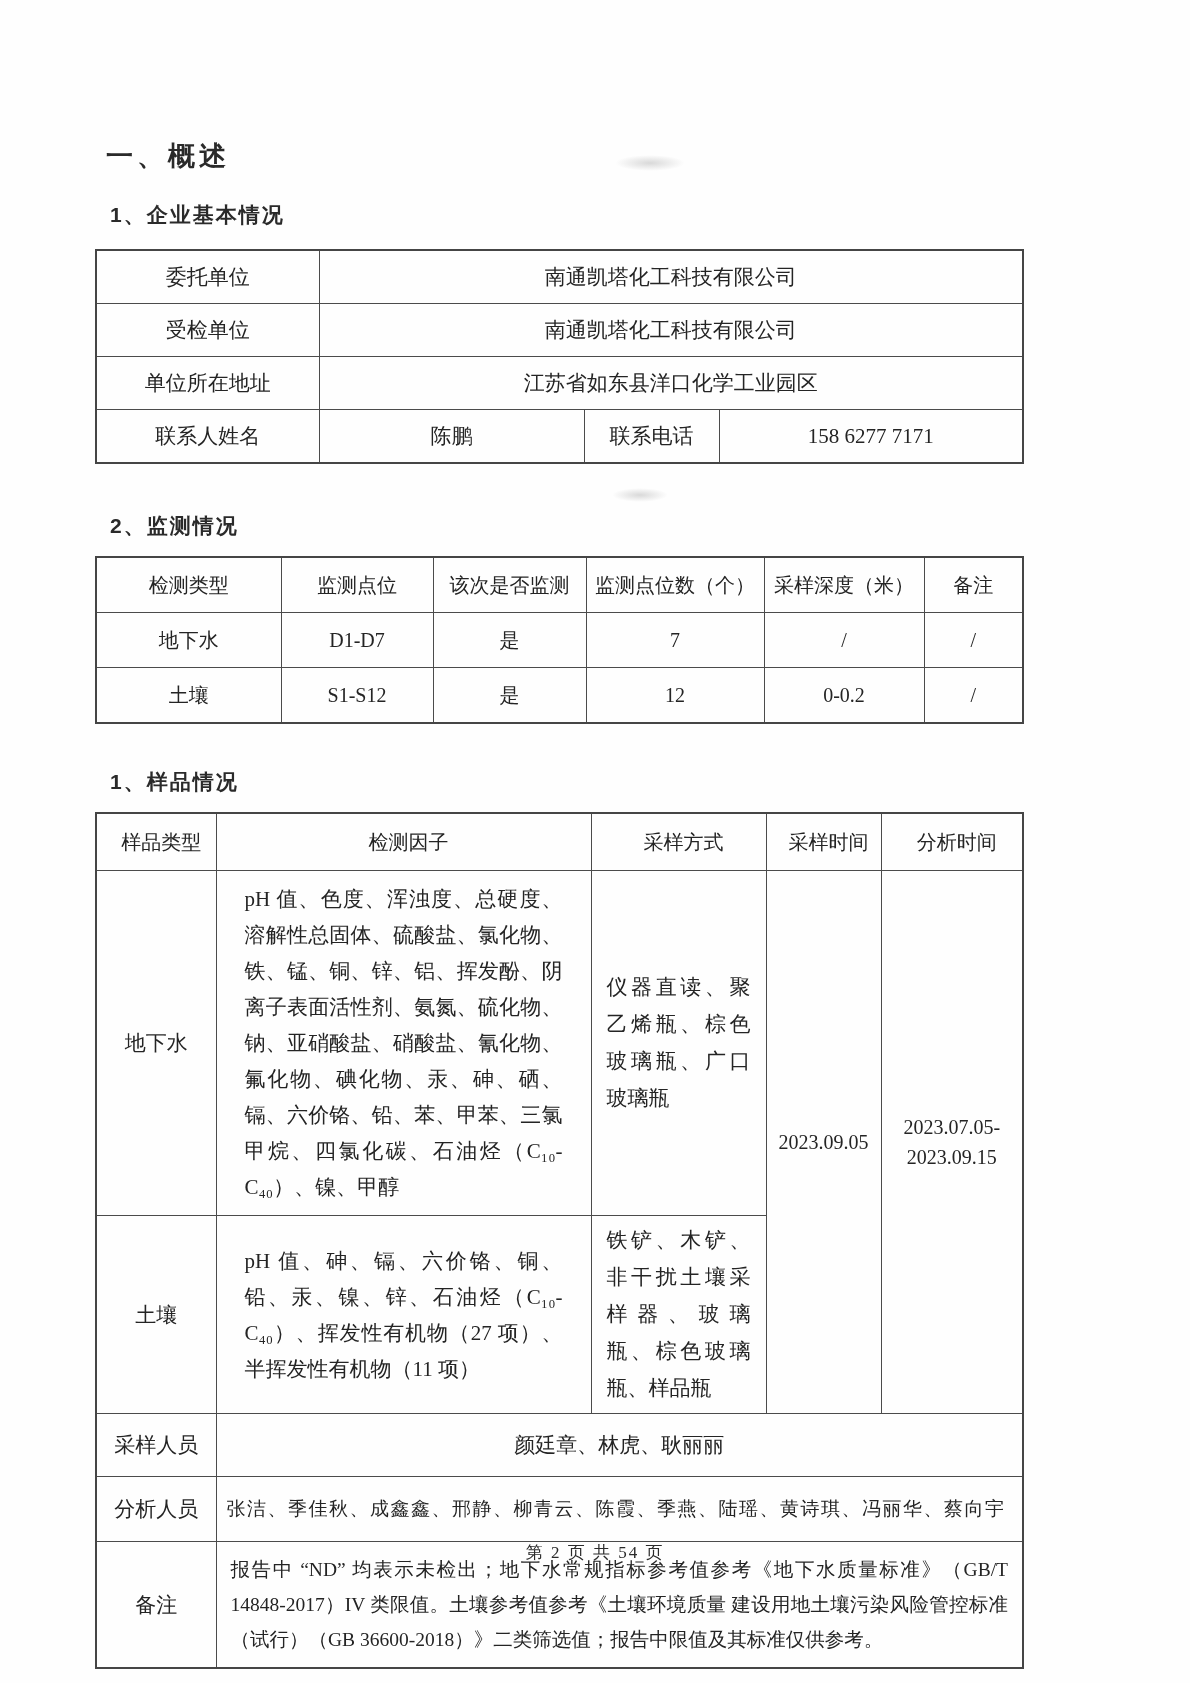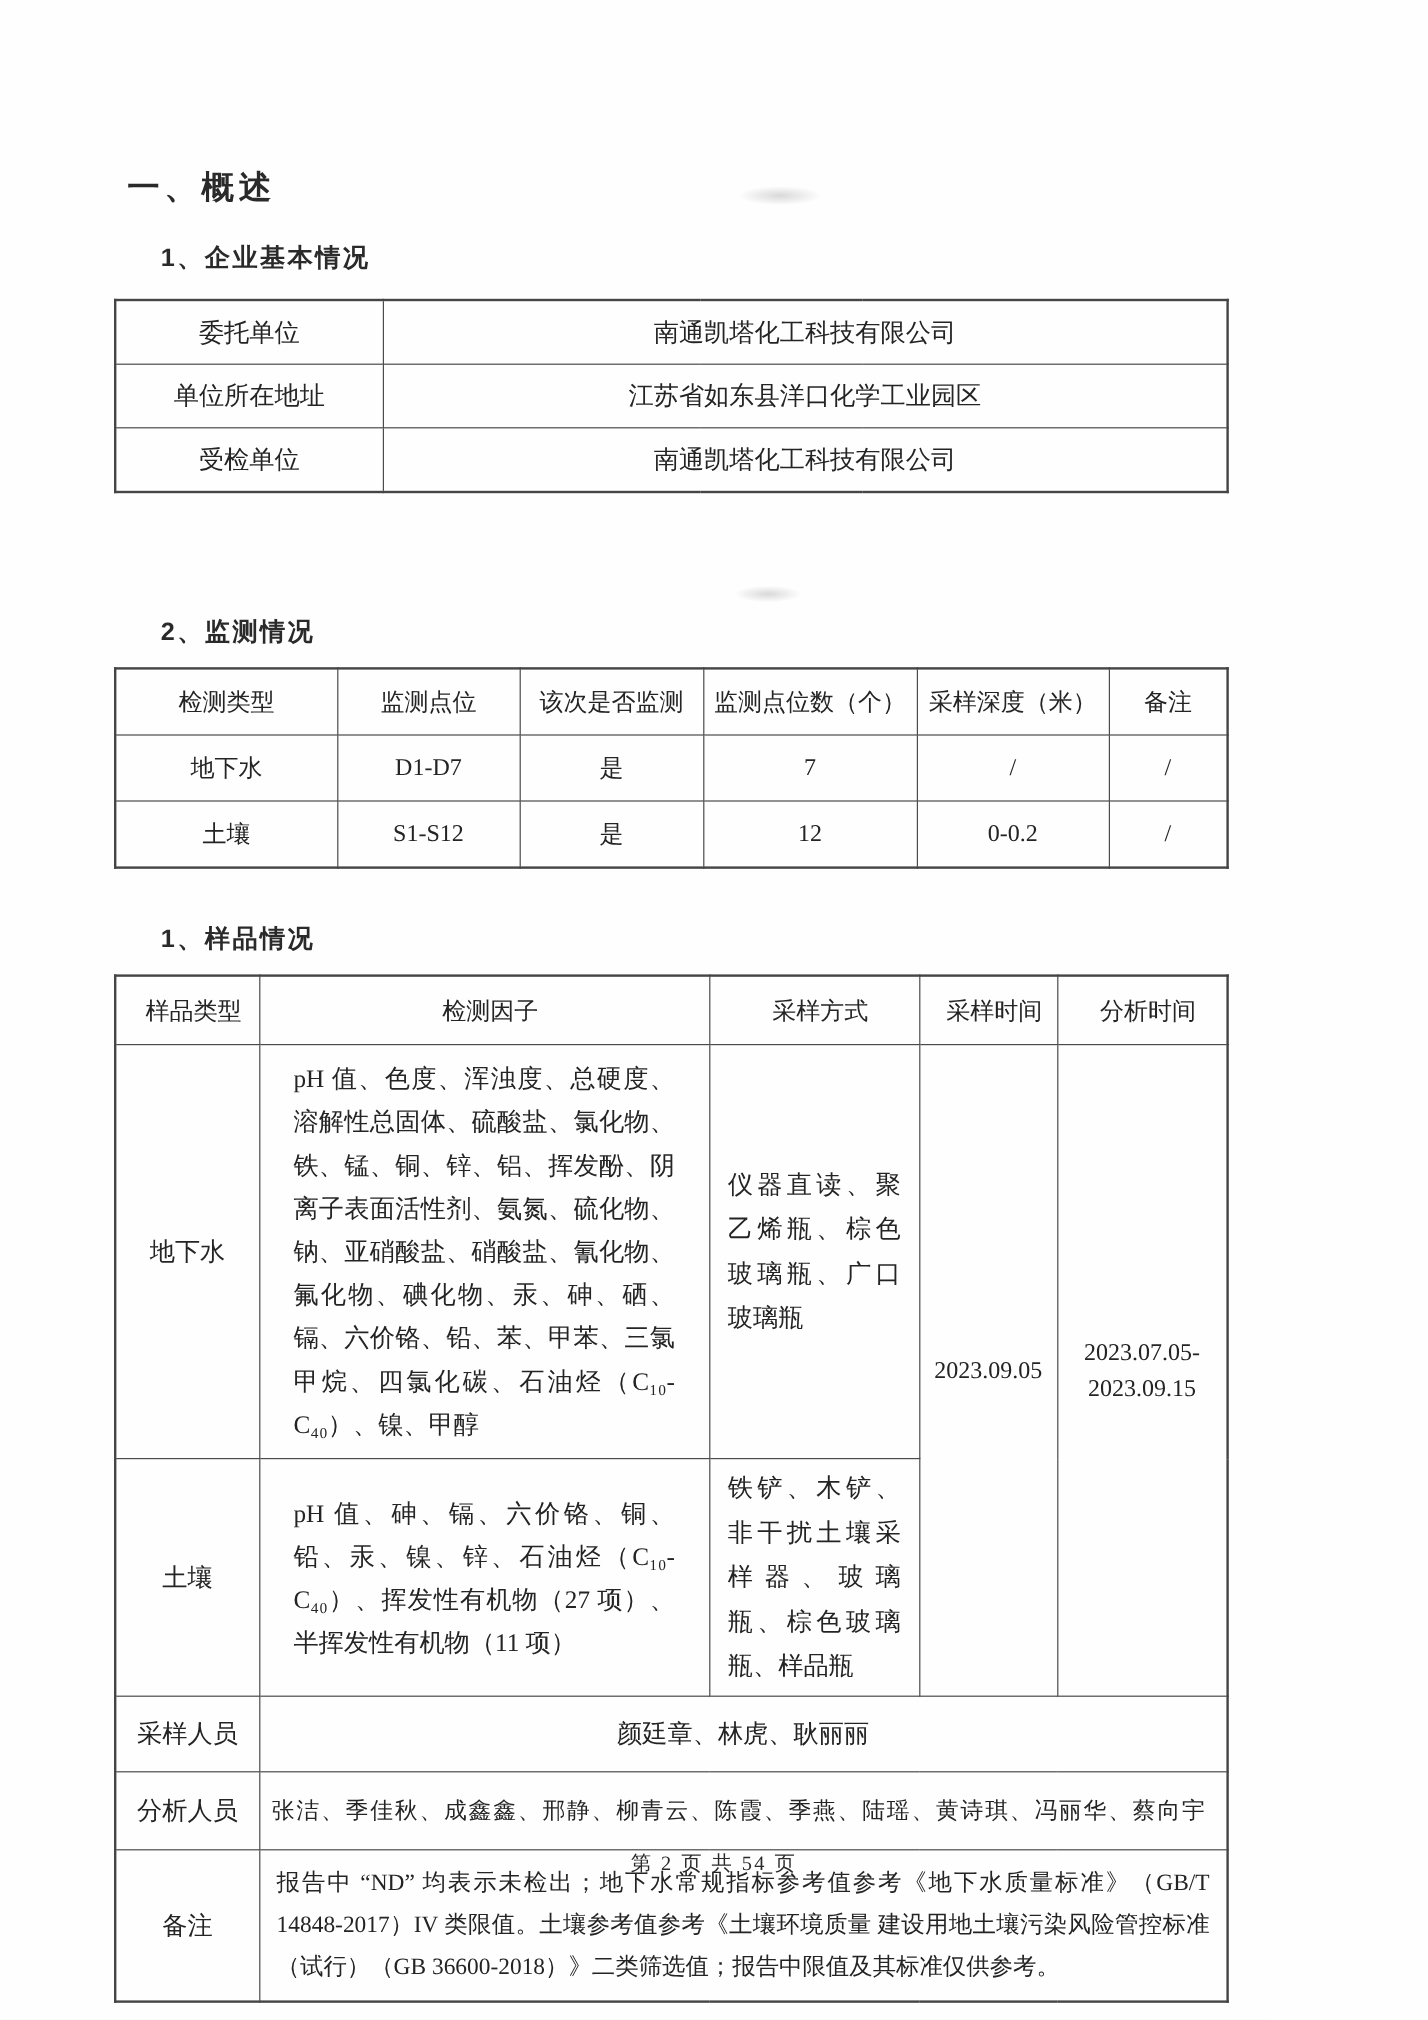--- a/index.html
+++ b/index.html
@@ -22,21 +22,21 @@
   .smudge.s2{left:612px;top:488px;width:56px;height:14px;}
 
   .sec-title{
     position:absolute;left:106px;top:138px;
     font-family:"Liberation Sans", sans-serif;
     font-size:27px;font-weight:700;letter-spacing:4px;color:#2a2a2a;
   }
   .sub-title{
     position:absolute;left:110px;
     font-family:"Liberation Sans", sans-serif;
-    font-size:21px;font-weight:600;letter-spacing:2px;color:#2a2a2a;margin-left:24px;
+    font-size:21px;font-weight:600;letter-spacing:2px;color:#2a2a2a;
   }
   .sub1{top:201px;}
   .sub2{top:512px;}
   .sub3{top:768px;}
 
   .tbl-wrap{position:absolute;left:95px;width:927px;}
   .tw1{top:249px;}
   .tw2{top:556px;}
   .tw3{top:812px;}
 
@@ -105,26 +105,32 @@
           <col style="width:265px">
           <col style="width:135px">
           <col style="width:304px">
         </colgroup>
       <tbody>
           <tr>
         <td>委托单位</td>
         <td colspan="3">南通凯塔化工科技有限公司</td>
       </tr>
       <tr>
+        <td>受检单位</td>
+        <td colspan="3">南通凯塔化工科技有限公司</td>
+      </tr>
+      <tr>
         <td>单位所在地址</td>
         <td colspan="3">江苏省如东县洋口化学工业园区</td>
       </tr>
       <tr>
-        <td>受检单位</td>
-        <td colspan="3">南通凯塔化工科技有限公司</td>
+        <td>联系人姓名</td>
+        <td>陈鹏</td>
+        <td>联系电话</td>
+        <td>158 6277 7171</td>
       </tr>
     </tbody>
       </table>
   </div>
 
   <div class="sub-title sub2">2、监测情况</div>
 
   <div class="tbl-wrap tw2">
     <table class="t2">
       <colgroup>

